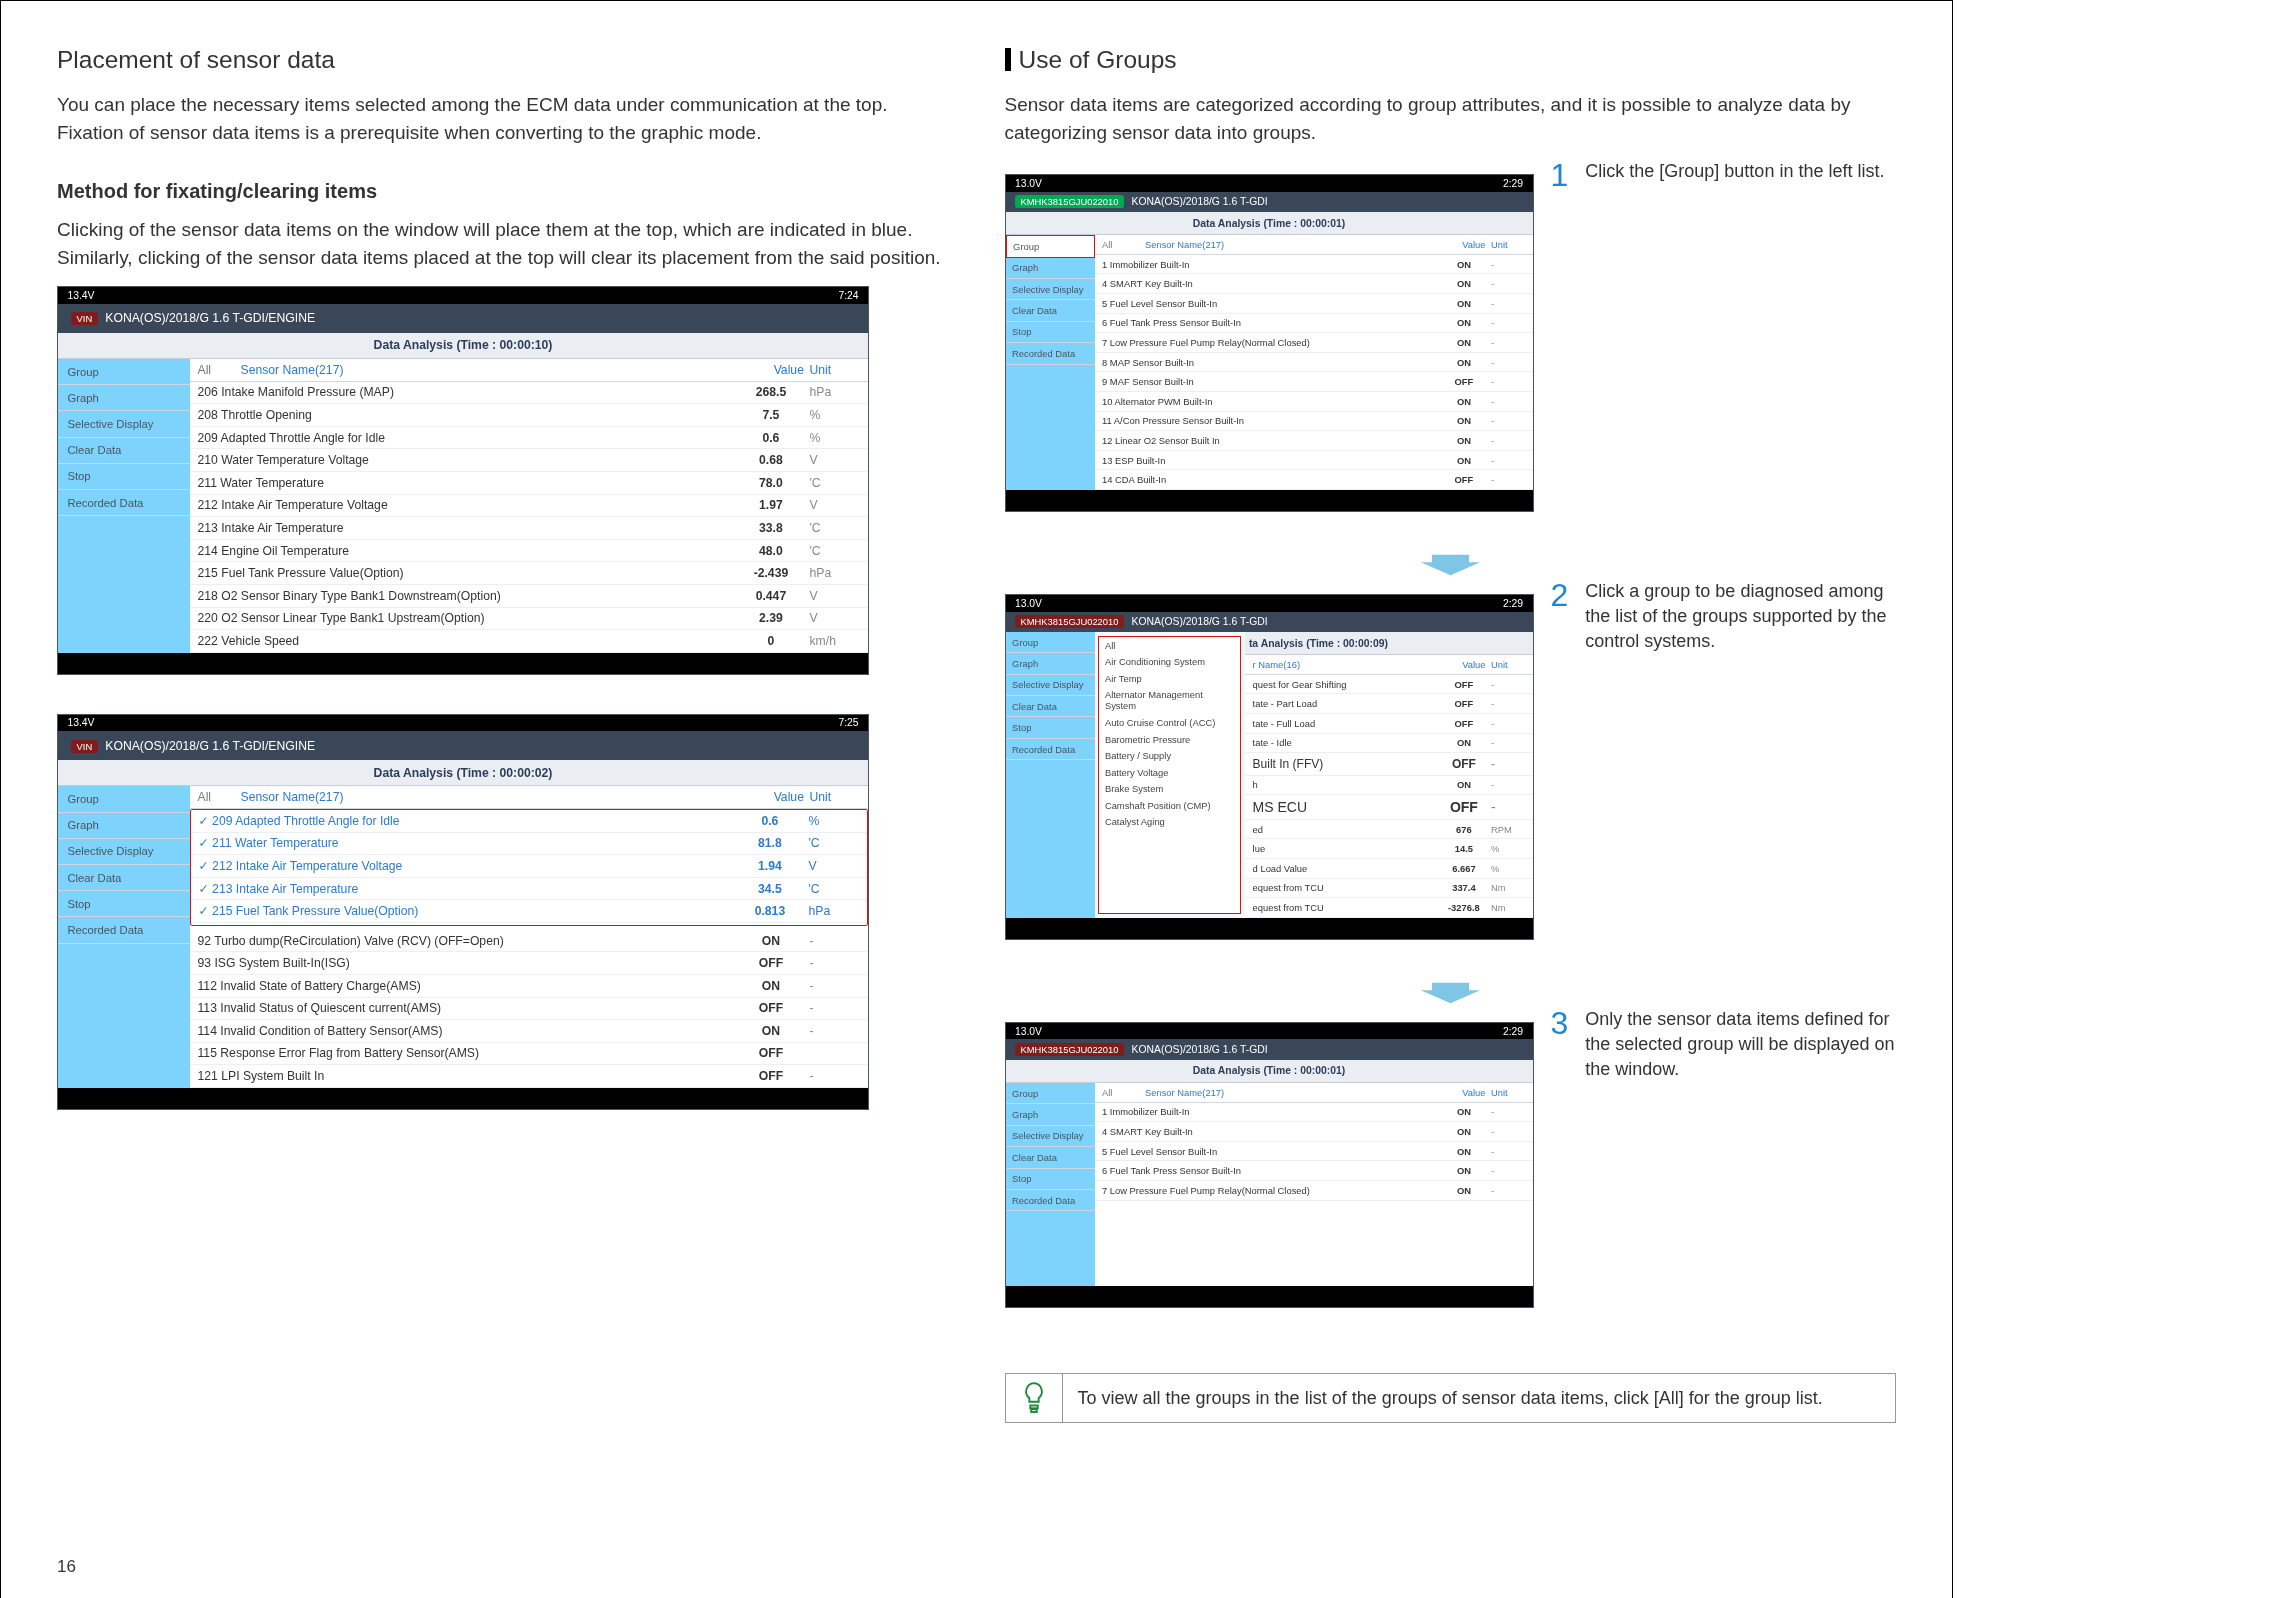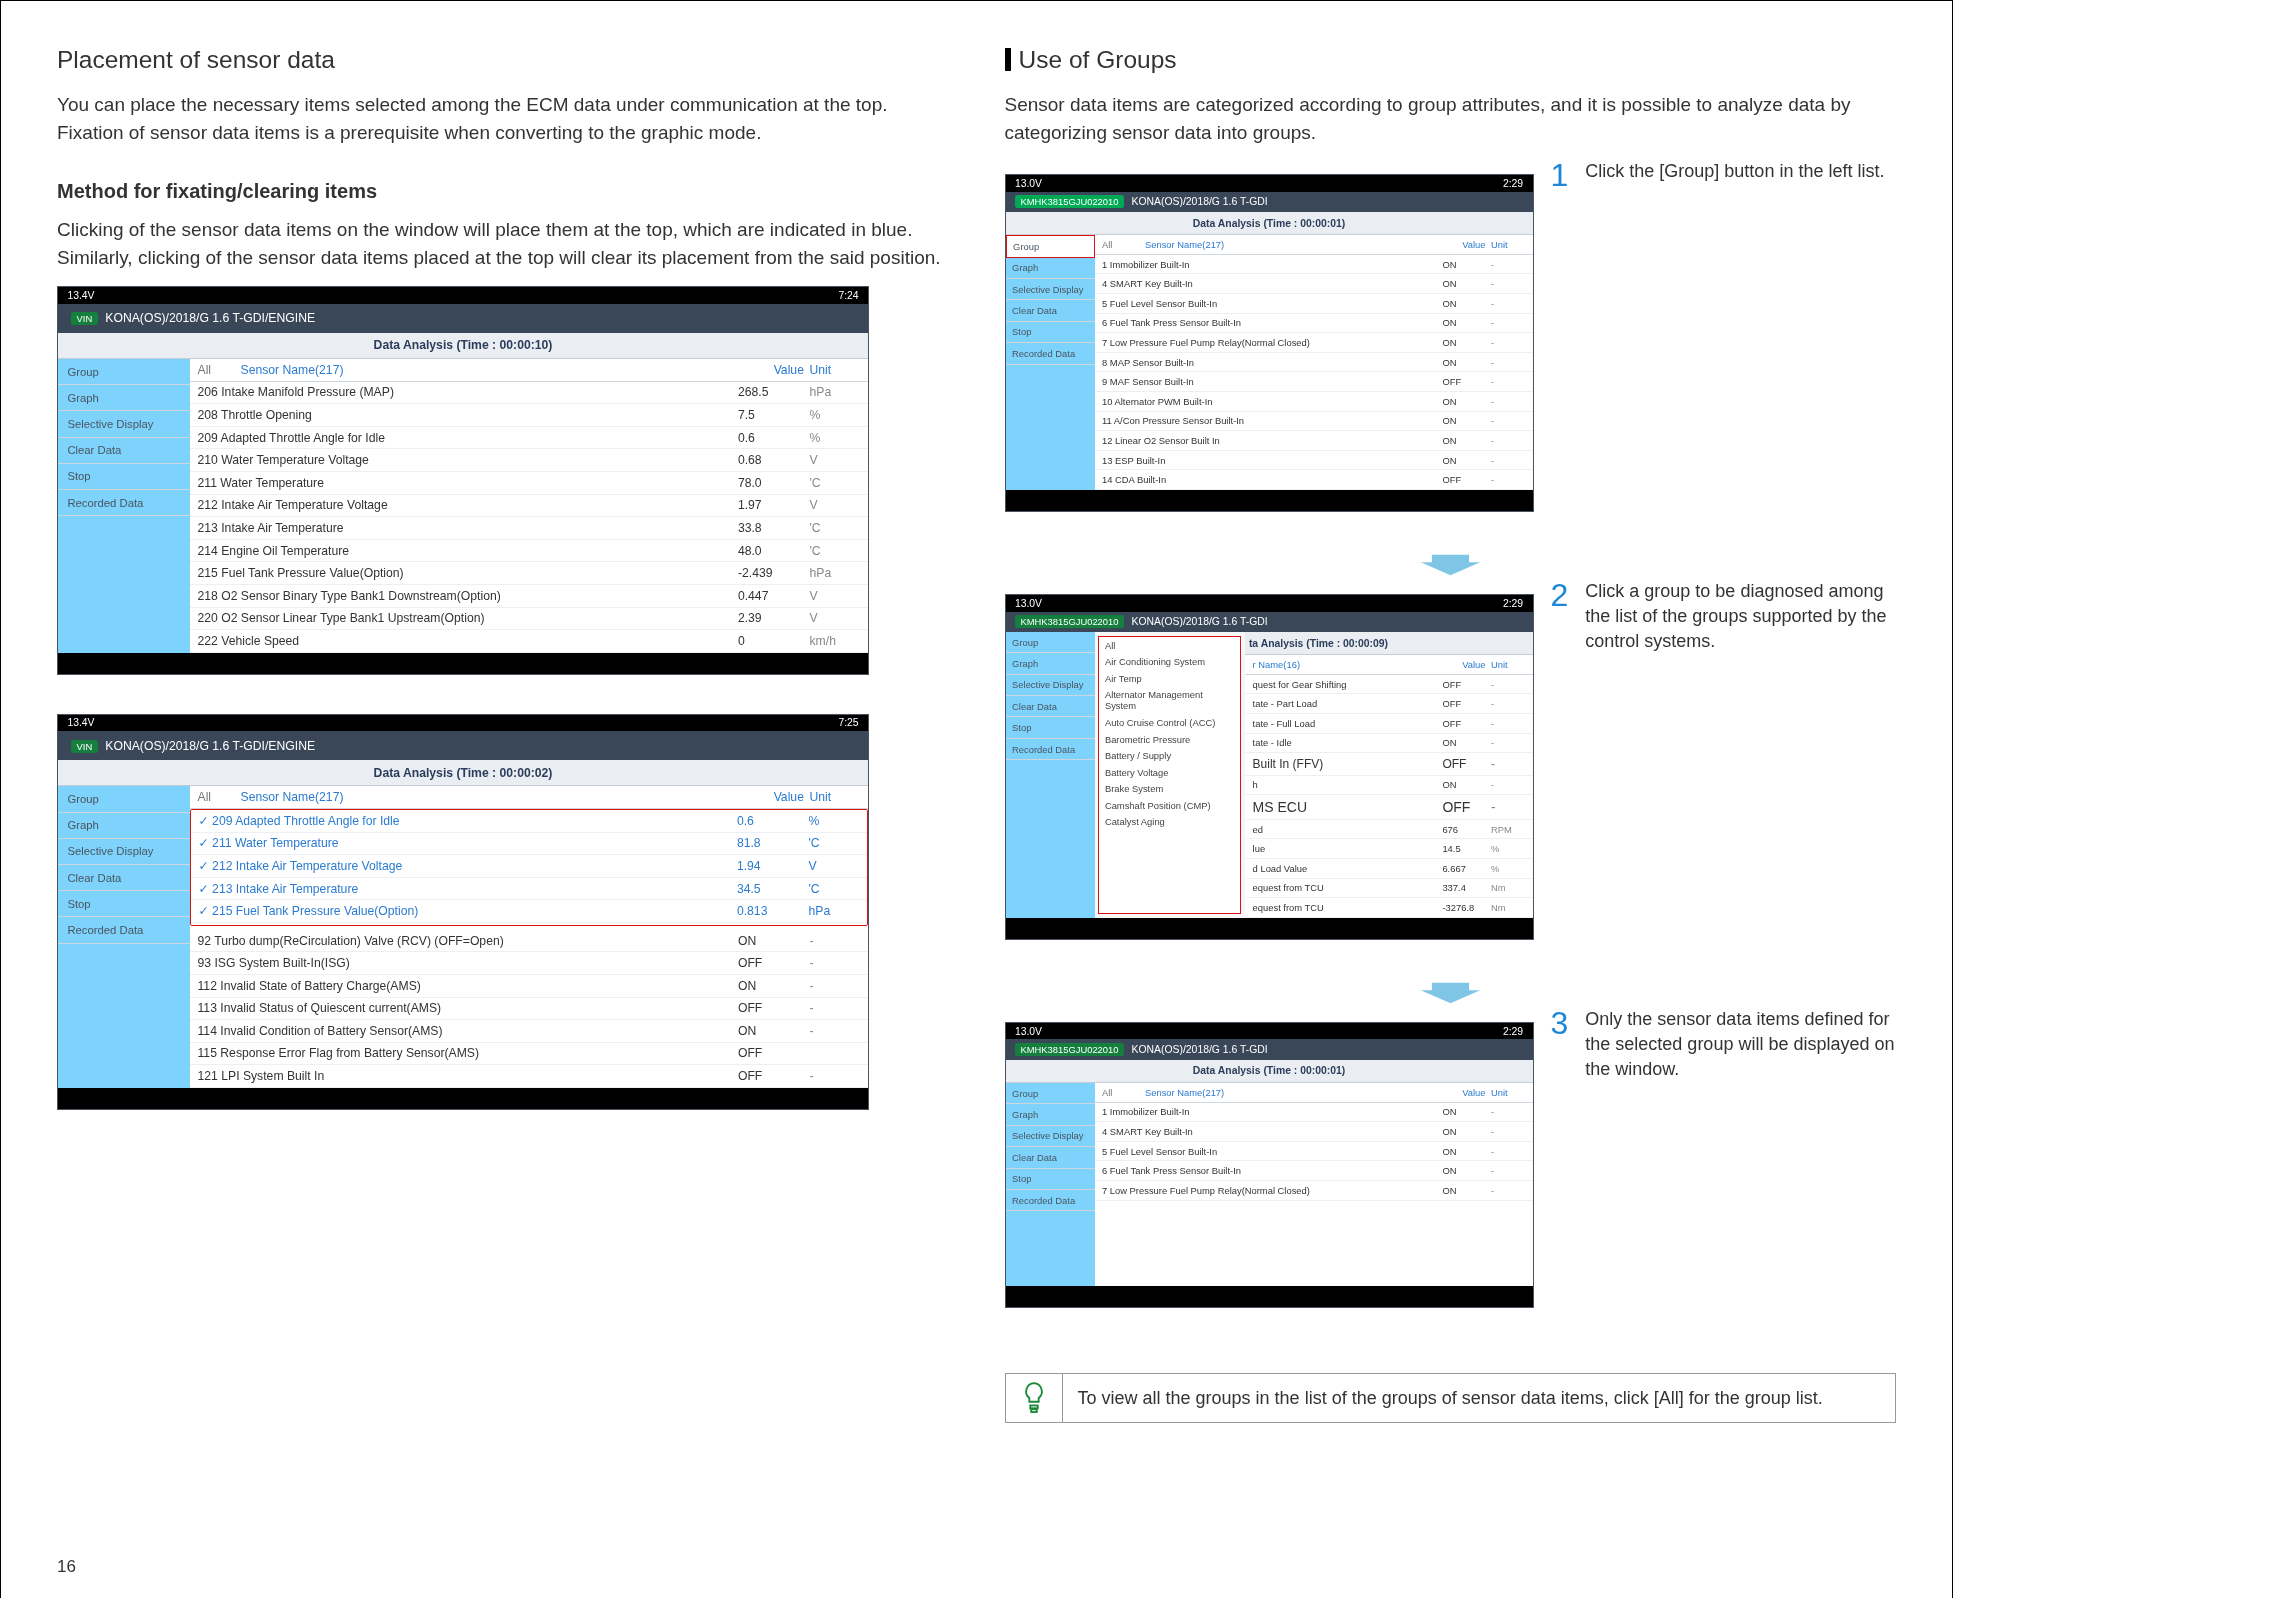--- a/index.html
+++ b/index.html
@@ -9,37 +9,37 @@
   h1{font-size:24.5px;font-weight:400;margin:0 0 17px}
   h2{font-size:20px;font-weight:700;margin:34px 0 13px}
   p.desc{font-size:19px;line-height:1.45;margin:0 0 13px}
   .section-mark{display:inline-block;width:6.6px;height:22.6px;background:#000;vertical-align:-2.8px;margin-right:7.5px}
 
   .shot{border:0.9px solid #4a5560;background:#f6f7f8;margin:15px 0 39px;width:810px;font-size:12.2px}
   .shotRight{width:527px;font-size:10.4px}
   .status{background:#000;color:#fff;display:flex;justify-content:space-between;padding:2.8px 9.4px;font-size:10.4px}
   .titlebar{background:#3a4758;color:#fff;padding:7.5px 13px;font-size:12.2px}
   .titlebarR{font-size:10.4px;padding:4.7px 9.4px}
-  .vn{background:#15803d; color:#fff;padding:0.9px 5.6px;border-radius:2.8px;font-size:9.4px;margin-right:7.5px}
+  .vn{background:#7f1d1d; color:#fff;padding:0.9px 5.6px;border-radius:2.8px;font-size:9.4px;margin-right:7.5px}
   .dahdr{background:#eaeef3;color:#2b3d5a;font-weight:700;padding:5.6px 7.5px;text-align:center;border-bottom:0.9px solid #c6cdd6}
   .content{display:flex}
   .side{width:132px;background:#7dd3fc;display:flex;flex-direction:column}
   .sideR{width:89px}
   .side .item{padding:6.6px 9.4px;font-size:11.3px;color:#4a5560;border-bottom:0.9px solid #cfd5dd}
   .sideR .item{font-size:9.4px;padding:4.7px 6.6px}
   .side .item.boxed{border:1.9px solid #d11;background:#fff}
   .main{flex:1;background:#fff}
   .thead{display:flex;padding:3.8px 7.5px;border-bottom:0.9px solid #d0d6de;color:#2b7bd1;font-weight:500}
   .thead .c-all{color:#777;width:43px}
   .thead .c-name{flex:1;color:#2b7bd1}
   .thead .c-val{width:66px;text-align:right;color:#2b7bd1}
   .thead .c-unit{width:51px;text-align:left;padding-left:5.6px;color:#2b7bd1}
   .row{display:flex;padding:3.8px 7.5px;border-bottom:0.9px solid #eceff3;color:#333}
   .row .n{flex:1}
-  .row .v{width:66px;text-align:left;font-weight:400}
+  .row .v{width:66px;text-align:center;font-weight:700}
   .row .u{width:51px;text-align:left;padding-left:5.6px;color:#888}
   .row.pinned{color:#2b7bd1}
   .row.pinned .v,.row.pinned .u{color:#2b7bd1}
   .row.pinned .n::before{content:"✓ ";}
   .redbox{border:1.9px solid #d11;border-radius:1.9px;padding-bottom:1.9px;margin-bottom:3.8px}
   .groupbox{border:1.9px solid #d11;background:#fff;width:141px;margin:3.8px;font-size:9.4px}
   .groupbox div{padding:2.8px 5.6px;color:#444}
   .navbar{background:#000;height:21px}
   .arrowdn{text-align:center;margin:-5.6px 0 0}
   .arrowdn svg{width:75px;height:26px}

